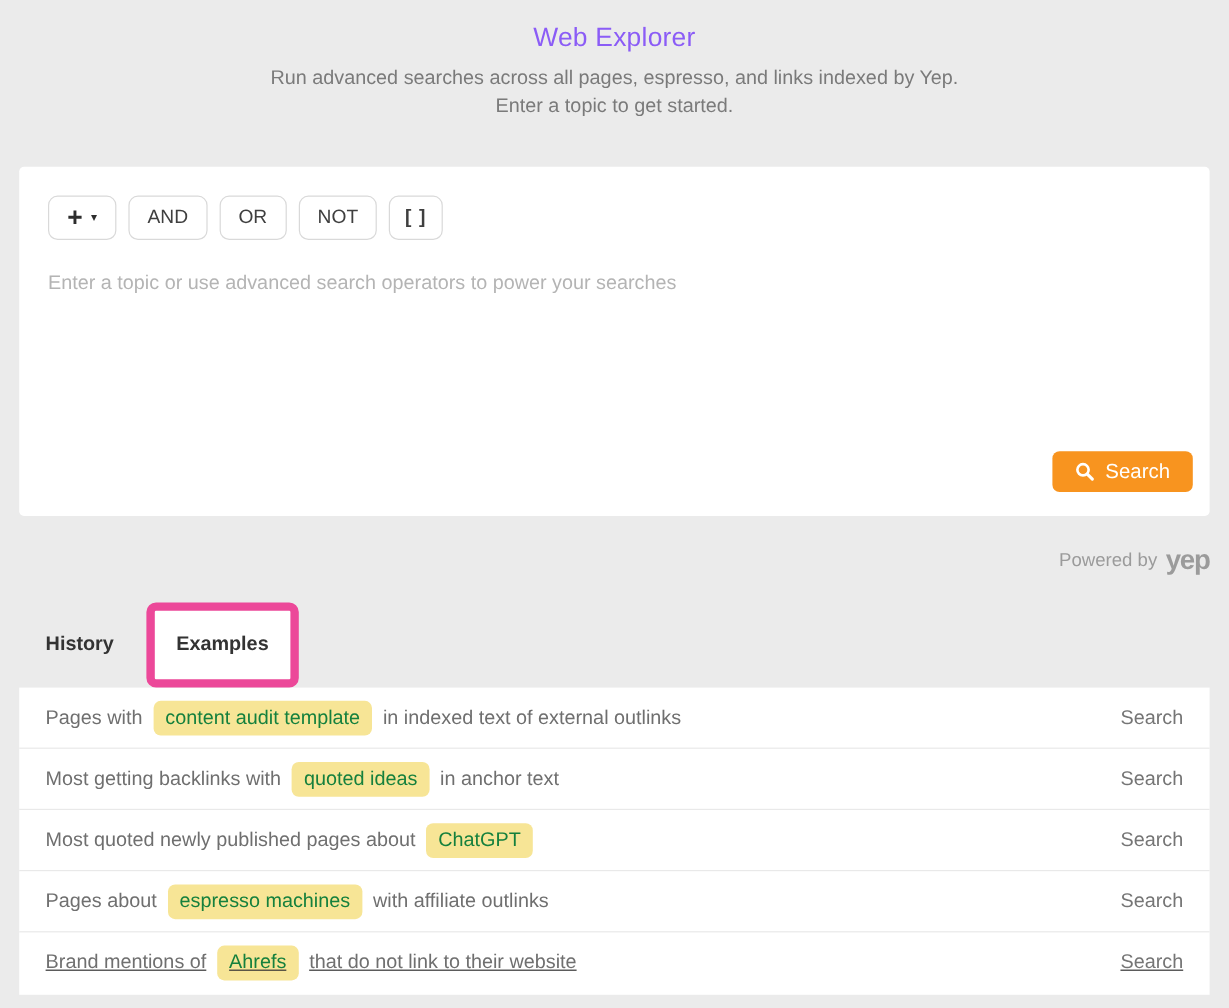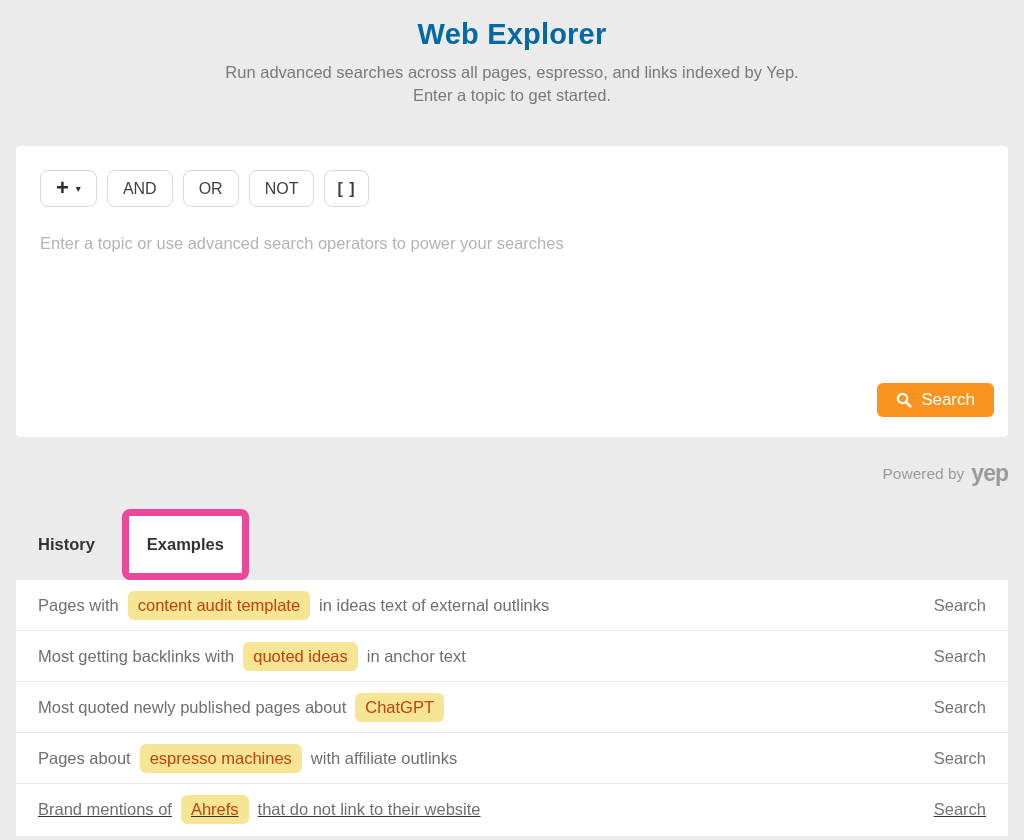--- a/index.html
+++ b/index.html
@@ -5,21 +5,21 @@
   * { box-sizing: border-box; margin: 0; padding: 0; }
   html, body { width: 1024px; height: 840px; overflow: hidden; }
   body {
     background: #ebebeb;
     font-family: "Liberation Sans", "DejaVu Sans", sans-serif;
     color: #333;
   }
 
   
   .header { padding-top: 18px; text-align: center; }
-  .header h1 { font-size: 29px; font-weight: 700; color: #0369a1; letter-spacing: 0.2px; }
+  .header h1 { font-size: 22px; font-weight: 400; color: #8b5cf6; letter-spacing: 0.2px; }
   .subtitle { margin-top: 10px; font-size: 16.5px; line-height: 23px; color: #7a7a7a; }
 
   
   .card {
     margin: 39px 16px 0;
     background: #ffffff;
     border-radius: 4px;
     height: 291px;
     position: relative;
     padding: 24px 24px 0;
@@ -124,21 +124,21 @@
     display: flex;
     align-items: center;
     justify-content: space-between;
     padding: 16px 22px;
     border-bottom: 1px solid #e9e9e9;
   }
   .row:last-child { border-bottom: none; text-decoration: underline; }
   .row-text { font-size: 16.5px; color: #6f6f6f; display: flex; align-items: center; }
   .hl {
     background: #f7e596;
-    color: #c2410c;
+    color: #15803d;
     border-radius: 6px;
     padding: 5px 10px;
     margin: 0 9px;
     white-space: nowrap;
   }
   .row-search {
     font-size: 16.5px;
     color: #757575;
     text-decoration: none;
     cursor: pointer;
@@ -184,21 +184,21 @@
   <div class="tab-history">History</div>
   <div class="tab-examples">Examples</div>
 </div>
 
 <div class="panel">
 
   <div class="row">
     <span class="row-text">
       <span>Pages with</span>
       <span class="hl">content audit template</span>
-      <span>in ideas text of external outlinks</span>
+      <span>in indexed text of external outlinks</span>
     </span>
     <a class="row-search">Search</a>
   </div>
 
   <div class="row">
     <span class="row-text">
       <span>Most getting backlinks with</span>
       <span class="hl">quoted ideas</span>
       <span>in anchor text</span>
     </span>

